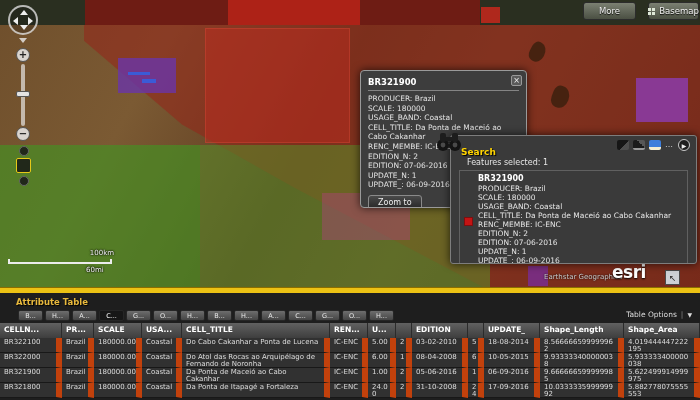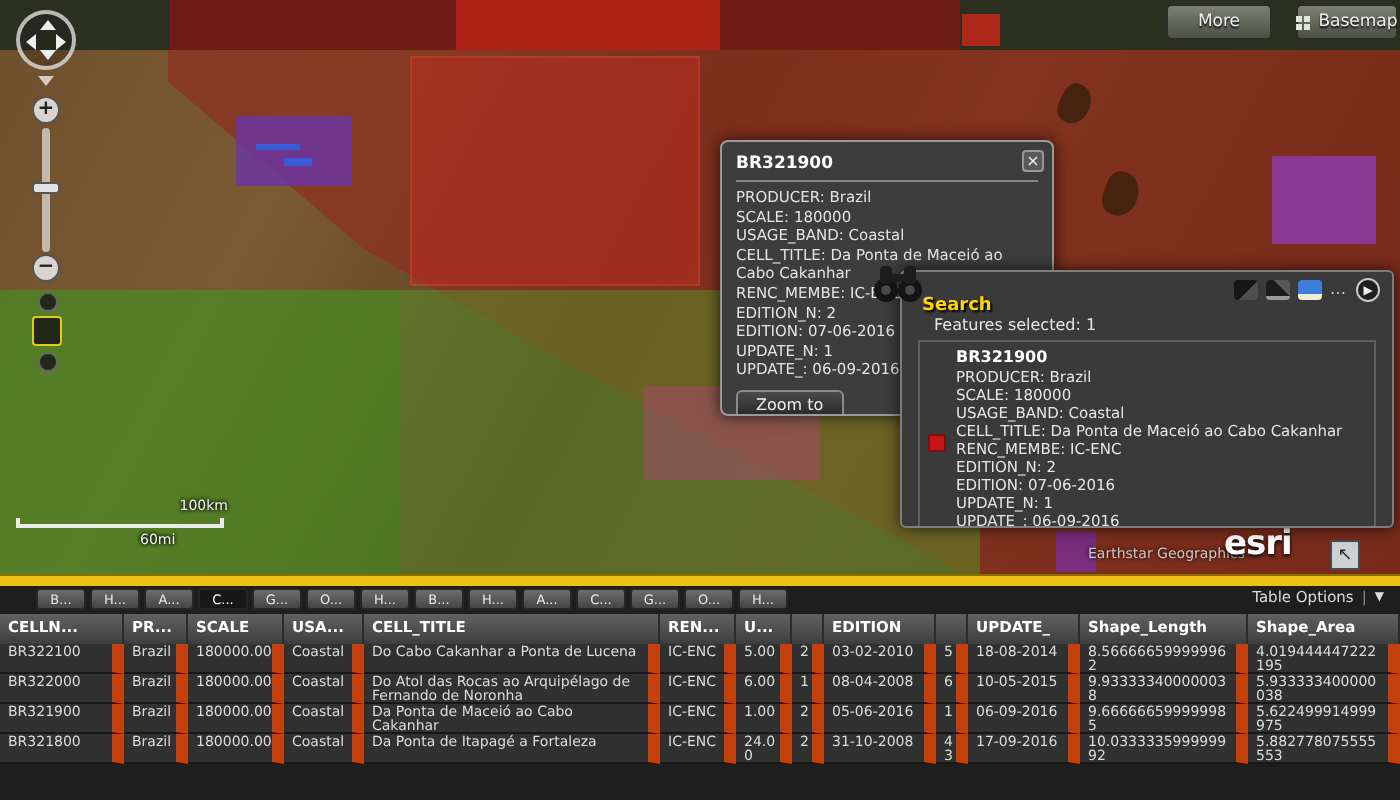--- a/index.html
+++ b/index.html
@@ -54,21 +54,21 @@
   .t1 { left:19px; top:146px; width:10px; height:10px; }
   .t2 { left:16px; top:158px; width:15px; height:15px; border-radius:2px; border:1px solid #e6c818; }
   .t3 { left:19px; top:176px; width:10px; height:10px; }
 
   
   .scalebar { position:absolute; left:8px; top:249px; width:106px; height:26px;
     color:#f2f2f2; font-size:7px; text-shadow:0 0 2px #000,0 0 2px #000; }
   .sb-km { position:absolute; right:0; top:0; }
   .sb-line { position:absolute; left:0; top:10px; width:104px; height:5px;
     border-bottom:2px solid #ececec; border-left:2px solid #ececec; border-right:2px solid #ececec; }
-  .sb-mi { position:absolute; left:62px; top:17px; }
+  .sb-mi { position:absolute; left:78px; top:17px; }
 
   
   .mapbtn { position:absolute; top:2px; height:18px; border:1px solid #2c2c2c; border-radius:3px;
     background:linear-gradient(#7b8072,#4b5043); color:#f0f0f0; font-size:8.5px;
     display:flex; align-items:center; justify-content:center; gap:4px; padding:0 7px;
     text-shadow:0 1px 1px #000; }
   .btn-more { left:583px; width:53px; }
   .btn-basemap { left:648px; width:51px; }
   .bm-grid { display:inline-grid; grid-template-columns:3px 3px; grid-gap:1px; }
   .bm-grid i { width:3px; height:3px; background:#dfe8d8; display:block; }
@@ -259,20 +259,21 @@
       <rect x="16" y="3" width="6" height="9" rx="2" fill="#1d1d1d"></rect>
       <rect x="10" y="7" width="6" height="4" fill="#1d1d1d"></rect>
       <circle cx="7" cy="15" r="2.4" fill="#4a4a4a"></circle>
       <circle cx="19" cy="15" r="2.4" fill="#4a4a4a"></circle>
     </svg>
   </div>
 
   <div class="ybar"></div>
 
   <div class="atable">
+    <div class="at-title">Attribute Table</div>
 
     <div class="at-tabs">
       <span class="ttab">B...</span>
       <span class="ttab">H...</span>
       <span class="ttab">A...</span>
       <span class="ttab active">C...</span>
       <span class="ttab">G...</span>
       <span class="ttab">O...</span>
       <span class="ttab">H...</span>
       <span class="ttab">B...</span>
@@ -353,20 +354,20 @@
     <div class="trow">
       <div class="tc c0">BR321800</div>
       <div class="tc c1">Brazil</div>
       <div class="tc c2">180000.00</div>
       <div class="tc c3">Coastal</div>
       <div class="tc c4">Da Ponta de Itapagé a Fortaleza</div>
       <div class="tc c5">IC-ENC</div>
       <div class="tc c6 num">24.00</div>
       <div class="tc c7">2</div>
       <div class="tc c8">31-10-2008</div>
-      <div class="tc c9 num">43</div>
+      <div class="tc c9 num">24</div>
       <div class="tc c10">17-09-2016</div>
       <div class="tc c11 num">10.033333599999992</div>
       <div class="tc c12 num">5.882778075555553</div>
     </div>
   </div>
 
 </div>
 
 </body></html>

